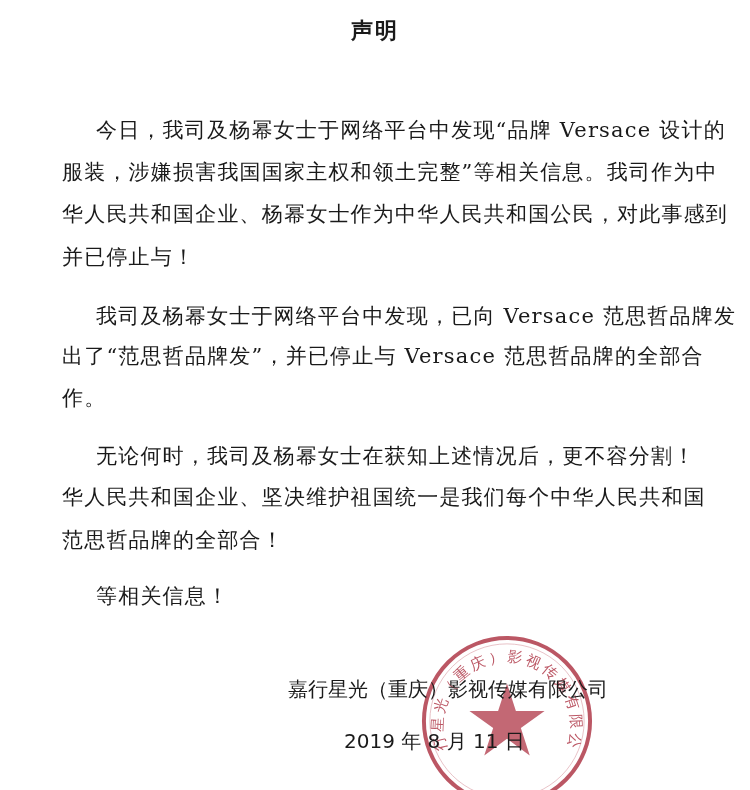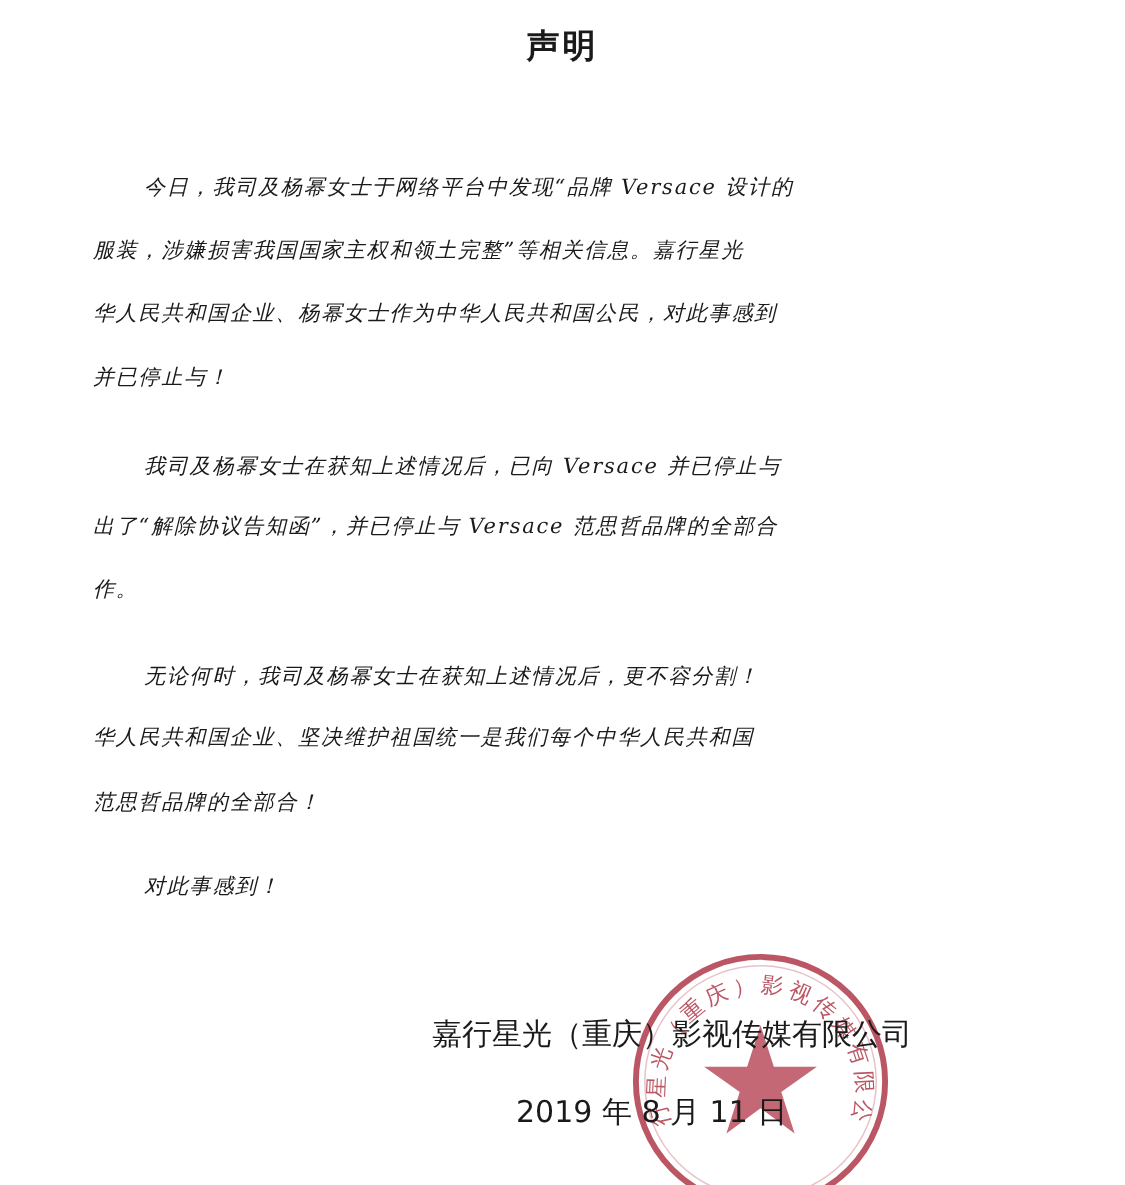--- a/index.html
+++ b/index.html
@@ -1,44 +1,44 @@
 <!DOCTYPE html>
 <html><head>
 <meta charset="utf-8">
 <style>
   html, body { margin: 0; padding: 0; background: #ffffff; }
   body { width: 750px; height: 790px; position: relative; overflow: hidden;
          font-family: "DejaVu Serif", "Liberation Serif", serif; color: #1a1a1a; }
   .title { position: absolute; top: 16px; left: 0; width: 750px; text-align: center;
            font-family: Liberation Serif, serif; font-weight: bold; font-size: 22px; letter-spacing: 2px; }
-  .line { position: absolute; left: 62px; white-space: nowrap; font-size: 14px; letter-spacing: 1.2px; font-style: italic; }
+  .line { position: absolute; left: 62px; white-space: nowrap; font-size: 21px; letter-spacing: 1.2px; }
   .indent { left: 96px; }
   .sig { position: absolute; white-space: nowrap; font-family: "DejaVu Sans", sans-serif; font-size: 20px; z-index: 2; }
   .seal { position: absolute; left: 418px; top: 632px; width: 178px; height: 178px; z-index: 1; opacity: 0.85; }
 </style>
 </head>
 <body>
 
 <div>
   <div class="title">声明</div>
 
   <div class="line indent" style="top:116px">今日，我司及杨幂女士于网络平台中发现“品牌 Versace 设计的</div>
-  <div class="line" style="top:158px">服装，涉嫌损害我国国家主权和领土完整”等相关信息。嘉行星光</div>
+  <div class="line" style="top:158px">服装，涉嫌损害我国国家主权和领土完整”等相关信息。我司作为中</div>
   <div class="line" style="top:200px">华人民共和国企业、杨幂女士作为中华人民共和国公民，对此事感到</div>
   <div class="line" style="top:243px">并已停止与！</div>
 
-  <div class="line indent" style="top:302px">我司及杨幂女士在获知上述情况后，已向 Versace 并已停止与</div>
-  <div class="line" style="top:342px">出了“解除协议告知函”，并已停止与 Versace 范思哲品牌的全部合</div>
+  <div class="line indent" style="top:302px">我司及杨幂女士于网络平台中发现，已向 Versace 范思哲品牌发</div>
+  <div class="line" style="top:342px">出了“范思哲品牌发”，并已停止与 Versace 范思哲品牌的全部合</div>
   <div class="line" style="top:384px">作。</div>
 
   <div class="line indent" style="top:442px">无论何时，我司及杨幂女士在获知上述情况后，更不容分割！</div>
   <div class="line" style="top:483px">华人民共和国企业、坚决维护祖国统一是我们每个中华人民共和国</div>
   <div class="line" style="top:526px">范思哲品牌的全部合！</div>
 
-  <div class="line indent" style="top:582px">对此事感到！</div>
+  <div class="line indent" style="top:582px">等相关信息！</div>
 
   <svg class="seal" viewBox="0 0 180 180">
     <circle cx="90" cy="90" r="84" fill="none" stroke="#b03a4a" stroke-width="4"></circle>
     <circle cx="90" cy="90" r="78" fill="none" stroke="#c9707c" stroke-width="1" opacity="0.5"></circle>
     <g>
       <polygon points="90,52 99,80 128,80 104,97 113,125 90,108 67,125 76,97 52,80 81,80" fill="#b03a4a" opacity="0.9"></polygon>
     </g>
     <defs>
       <path id="sealArc" d="M 30,120 A 65,65 0 1,1 150,120"></path>
     </defs>

